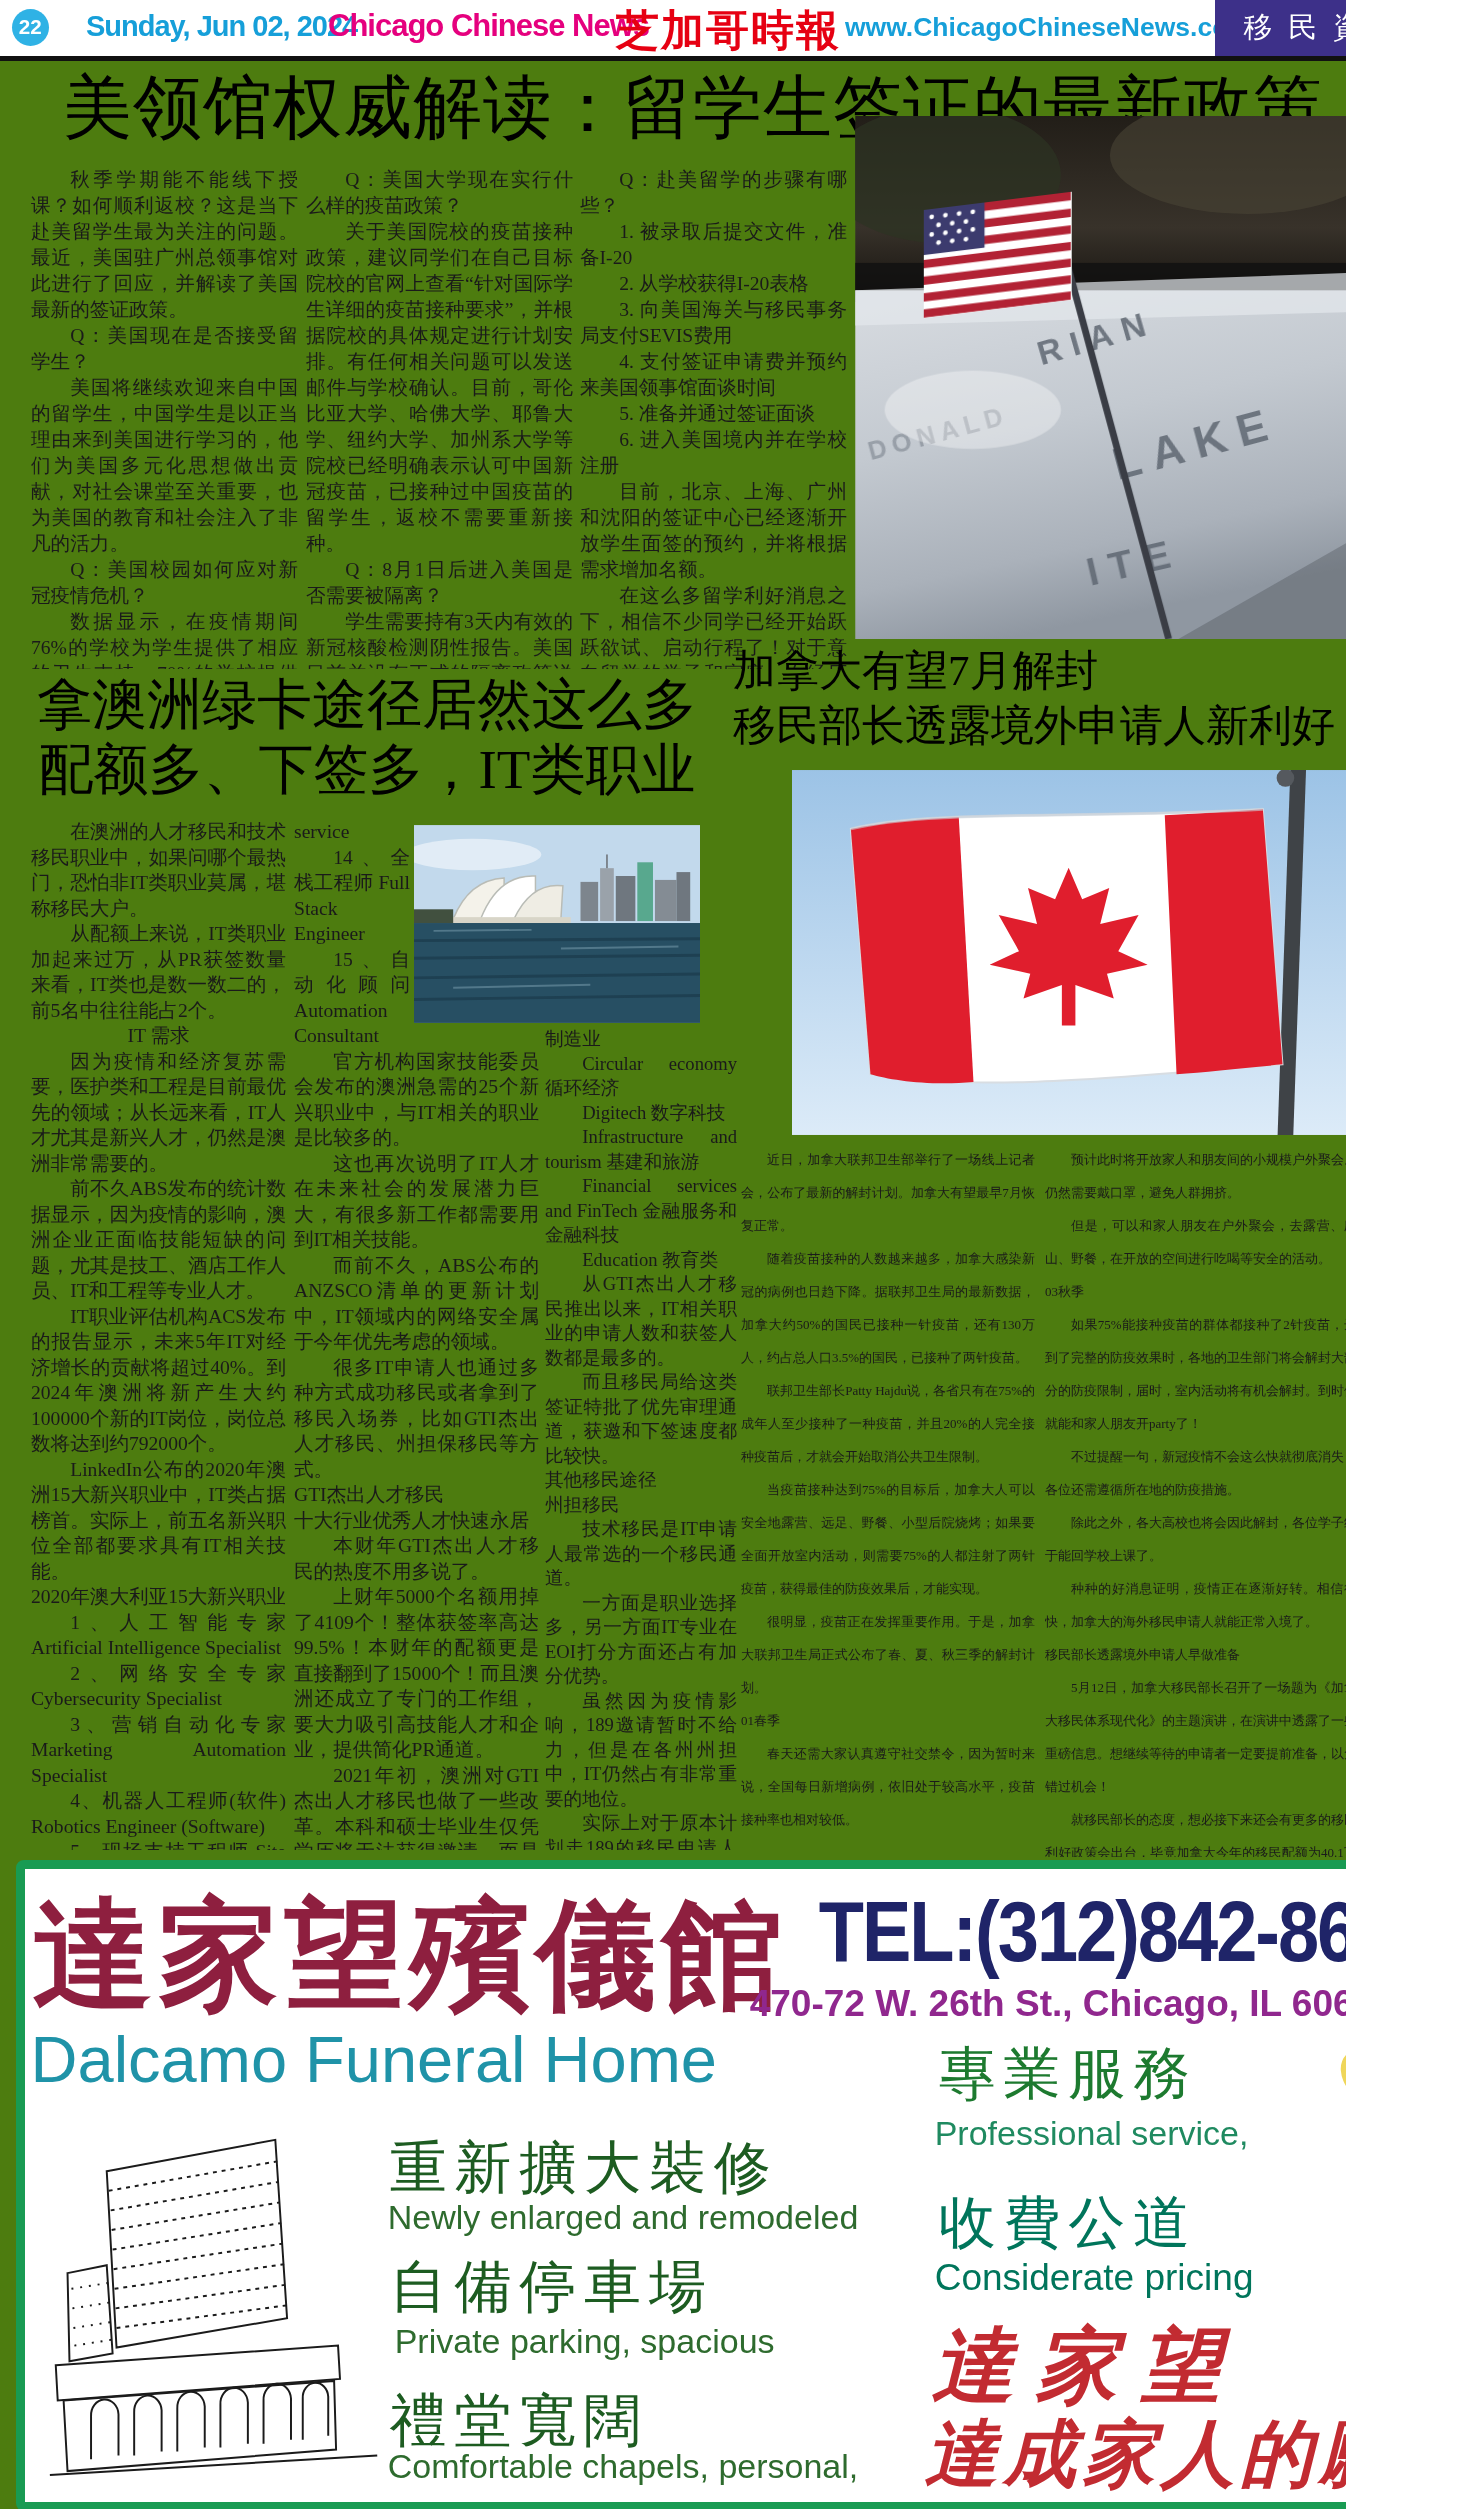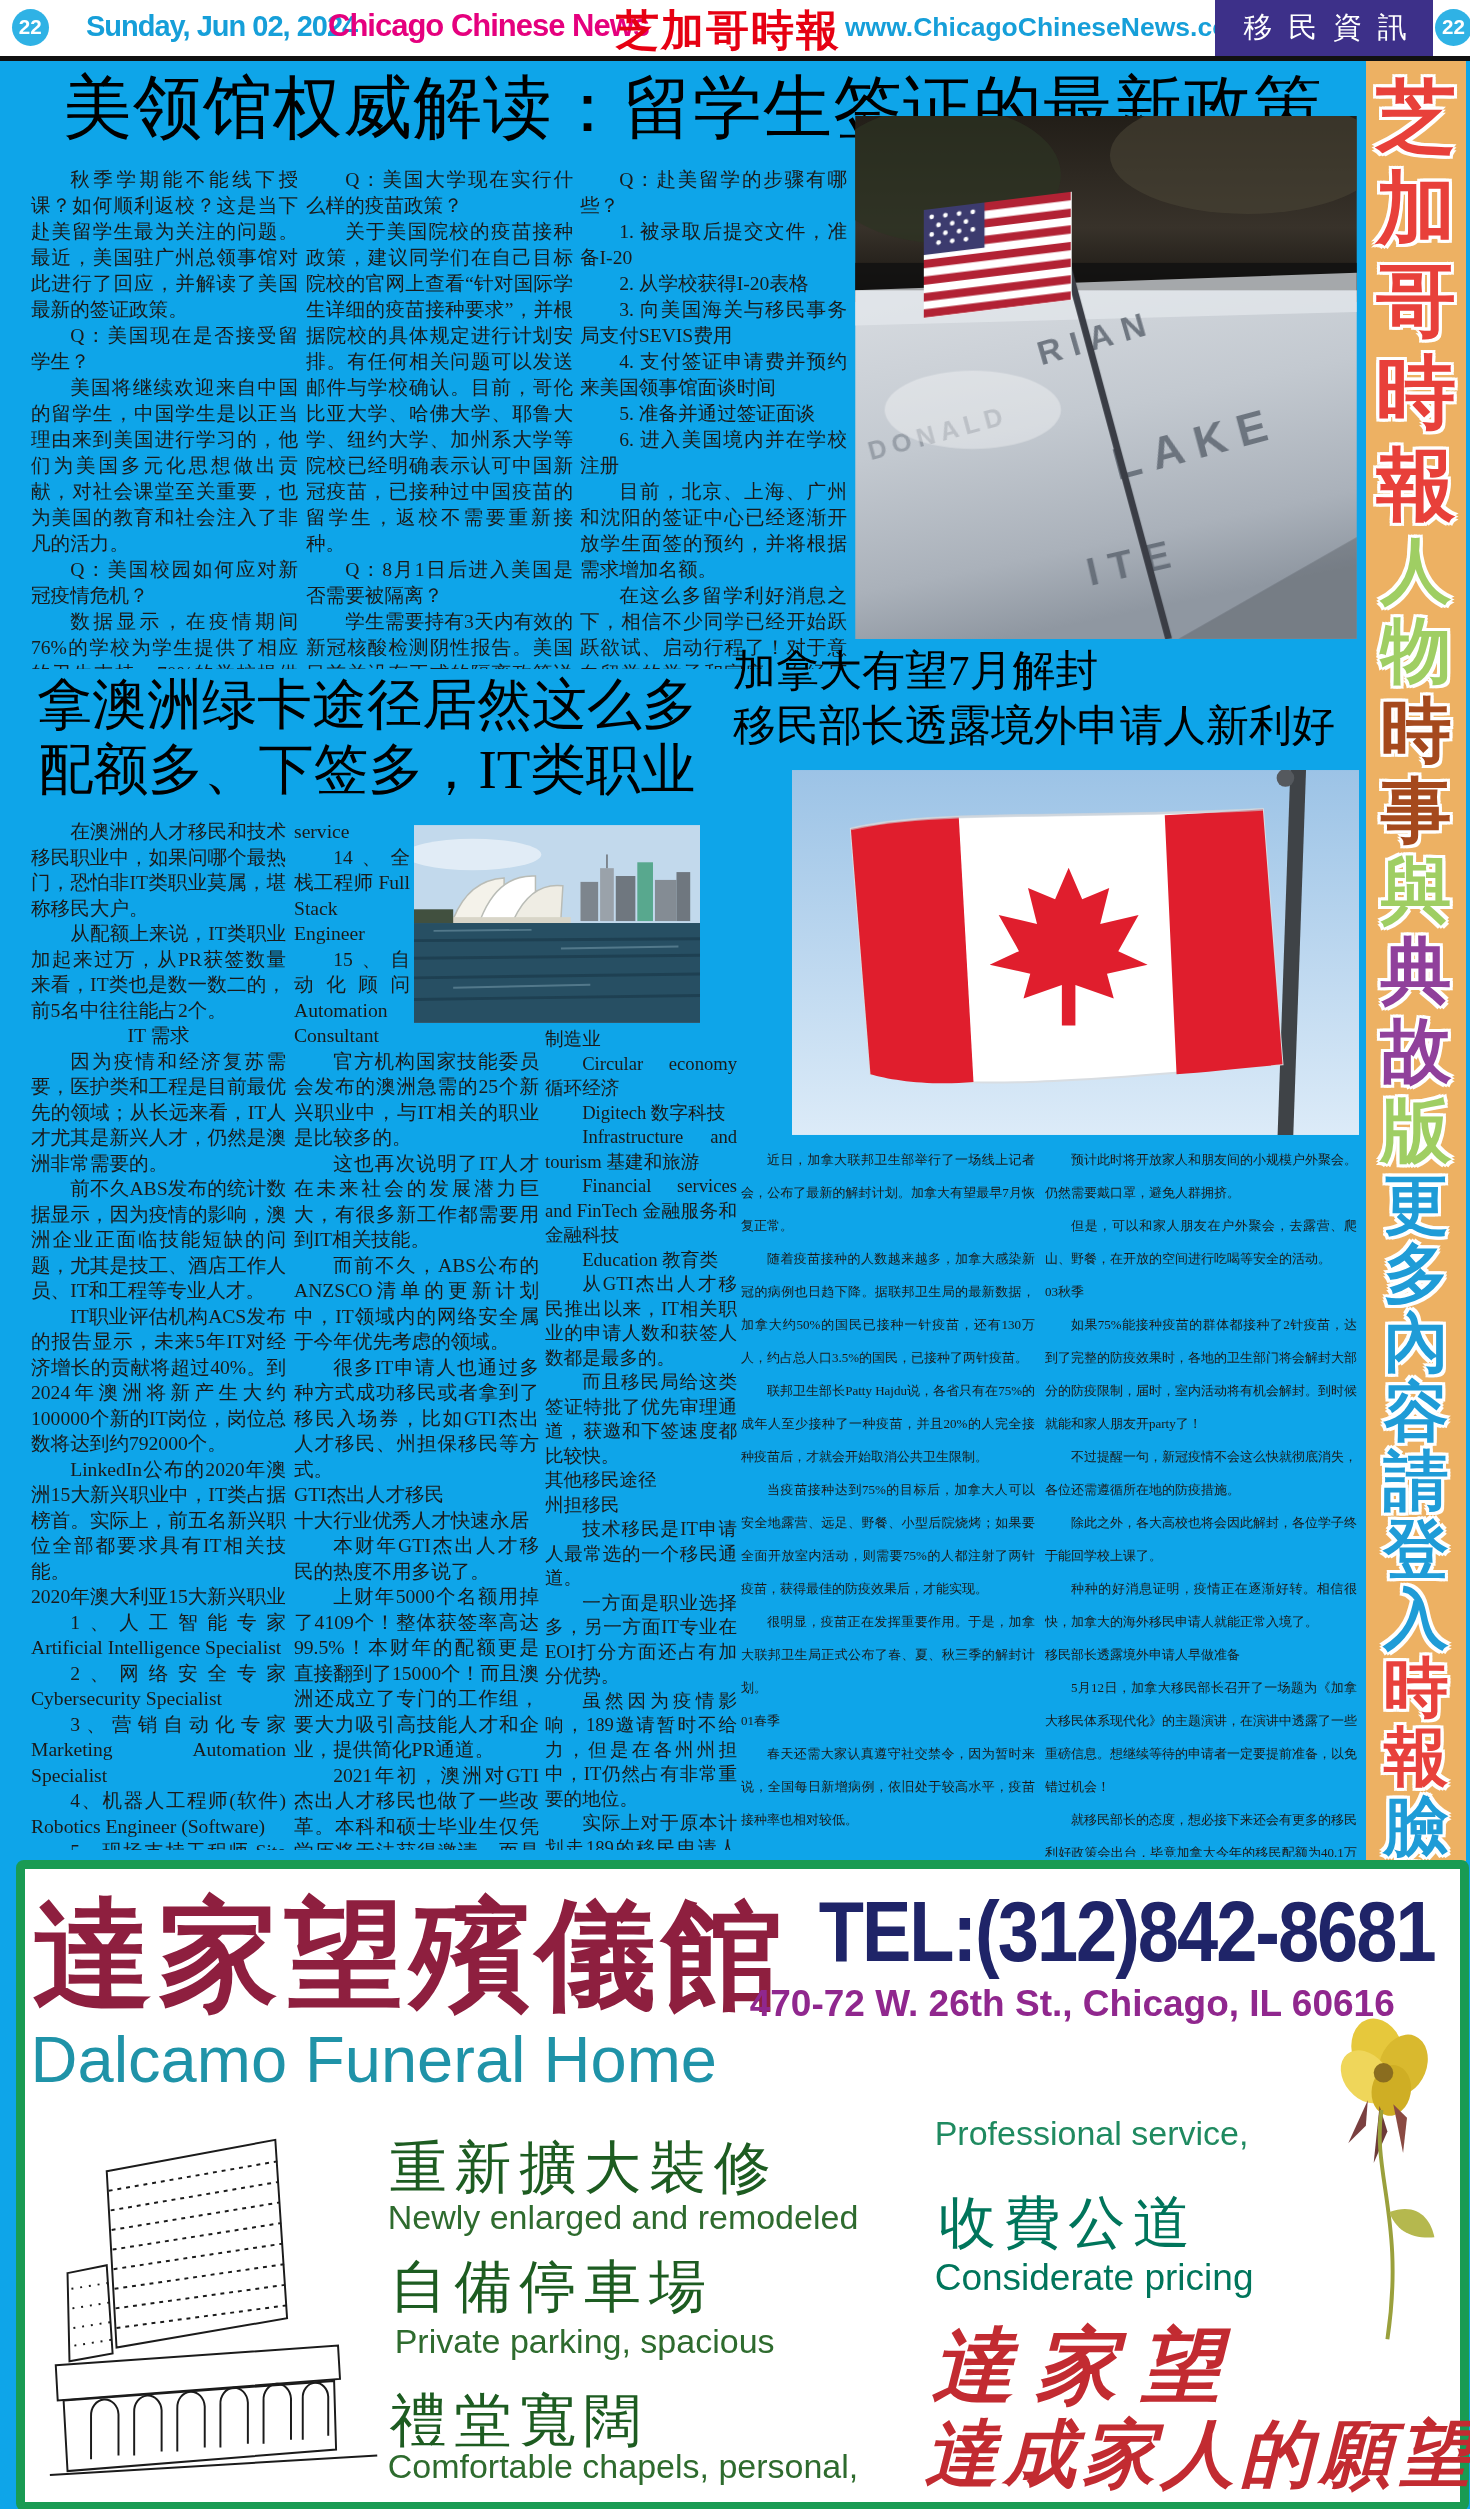--- a/index.html
+++ b/index.html
@@ -1,16 +1,16 @@
 <!DOCTYPE html>
 <html><head>
 <meta charset="utf-8">
 <style>
   html,body{margin:0;padding:0;background:#fff;}
-  .page{position:relative;width:1470px;height:2509px;background:#0ea5e9;overflow:hidden;
+  .page{position:relative;width:1346px;height:2509px;background:#4d7c0f;overflow:hidden;
         font-family:"Liberation Serif","DejaVu Serif",serif;color:#111;}
   
   .header{position:absolute;left:0;top:0;width:1470px;height:56px;background:#fff;}
   .hrule{position:absolute;left:0;top:56px;width:1470px;height:4.9px;background:#111;}
   .pgcircle{position:absolute;top:8.8px;width:37px;height:37px;border-radius:50%;background:#2FB2E5;
             color:#fff;font-family:"Liberation Sans",sans-serif;font-weight:bold;font-size:20.6px;
             display:flex;align-items:center;justify-content:center;}
   .hdate{position:absolute;left:86px;top:9.8px;color:#169FD9;font-family:"Liberation Sans",sans-serif;
          font-weight:bold;font-size:29px;letter-spacing:-1px;}
   .hname-en{position:absolute;left:328px;top:7.8px;color:#E5007E;font-family:"Liberation Sans",sans-serif;
@@ -400,20 +400,21 @@
       </g>
     </svg>
 
     <div class="ad-zh-green ad-f0z">重新擴大裝修</div>
     <div class="ad-en-green ad-f0e">Newly enlarged and remodeled</div>
     <div class="ad-zh-green ad-f1z">自備停車場</div>
     <div class="ad-en-green ad-f1e">Private parking, spacious</div>
     <div class="ad-zh-green ad-f2z">禮堂寬闊</div>
     <div class="ad-en-green ad-f2e">Comfortable chapels, personal,</div>
 
+    <div class="ad-zh-green ad-sv-zh">專業服務</div>
     <div class="ad-en-green ad-sv-en">Professional service,</div>
     <div class="ad-zh-teal ad-pr-zh">收費公道</div>
     <div class="ad-en-teal ad-pr-en">Considerate pricing</div>
 
     <div class="ad-slogan1">達家望</div>
     <div class="ad-slogan2">達成家人的願望</div>
 
     <svg style="left:1284px;top:147px;" width="147" height="333" viewBox="0 0 150 340">
       <g>
         <ellipse cx="70" cy="36" rx="26" ry="34" fill="#e6c83c" transform="rotate(-18 70 36)"></ellipse>

